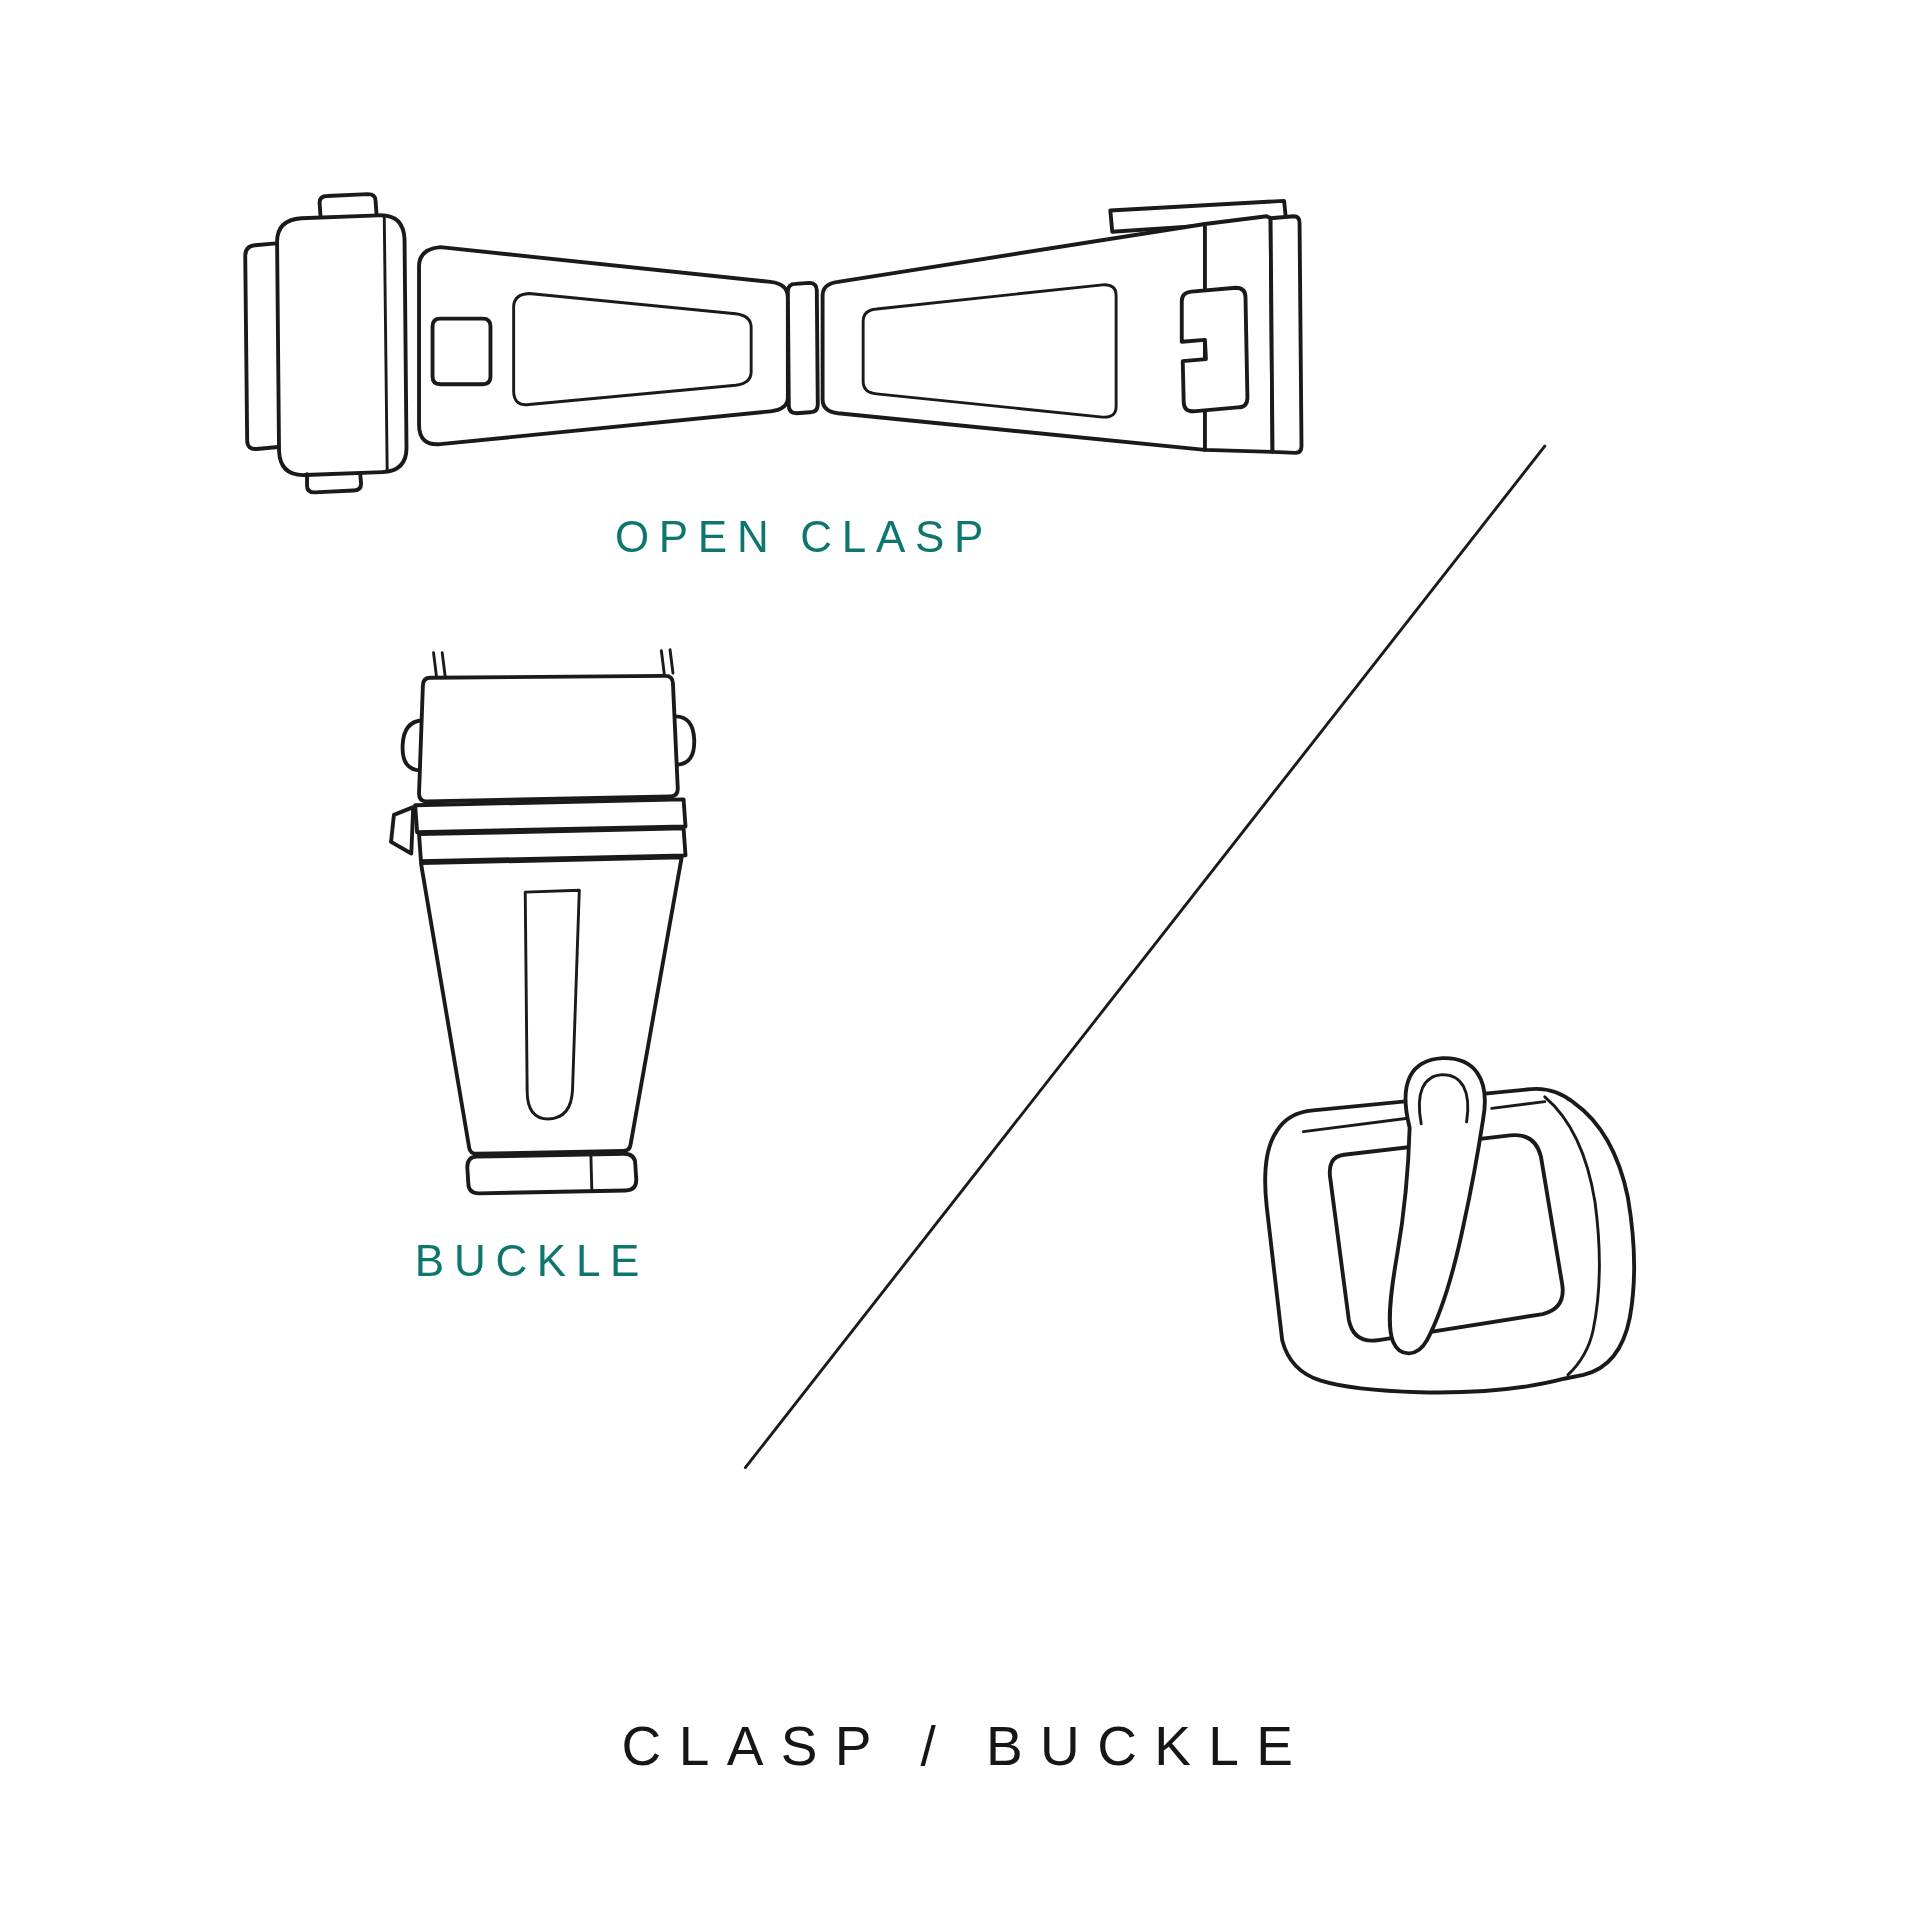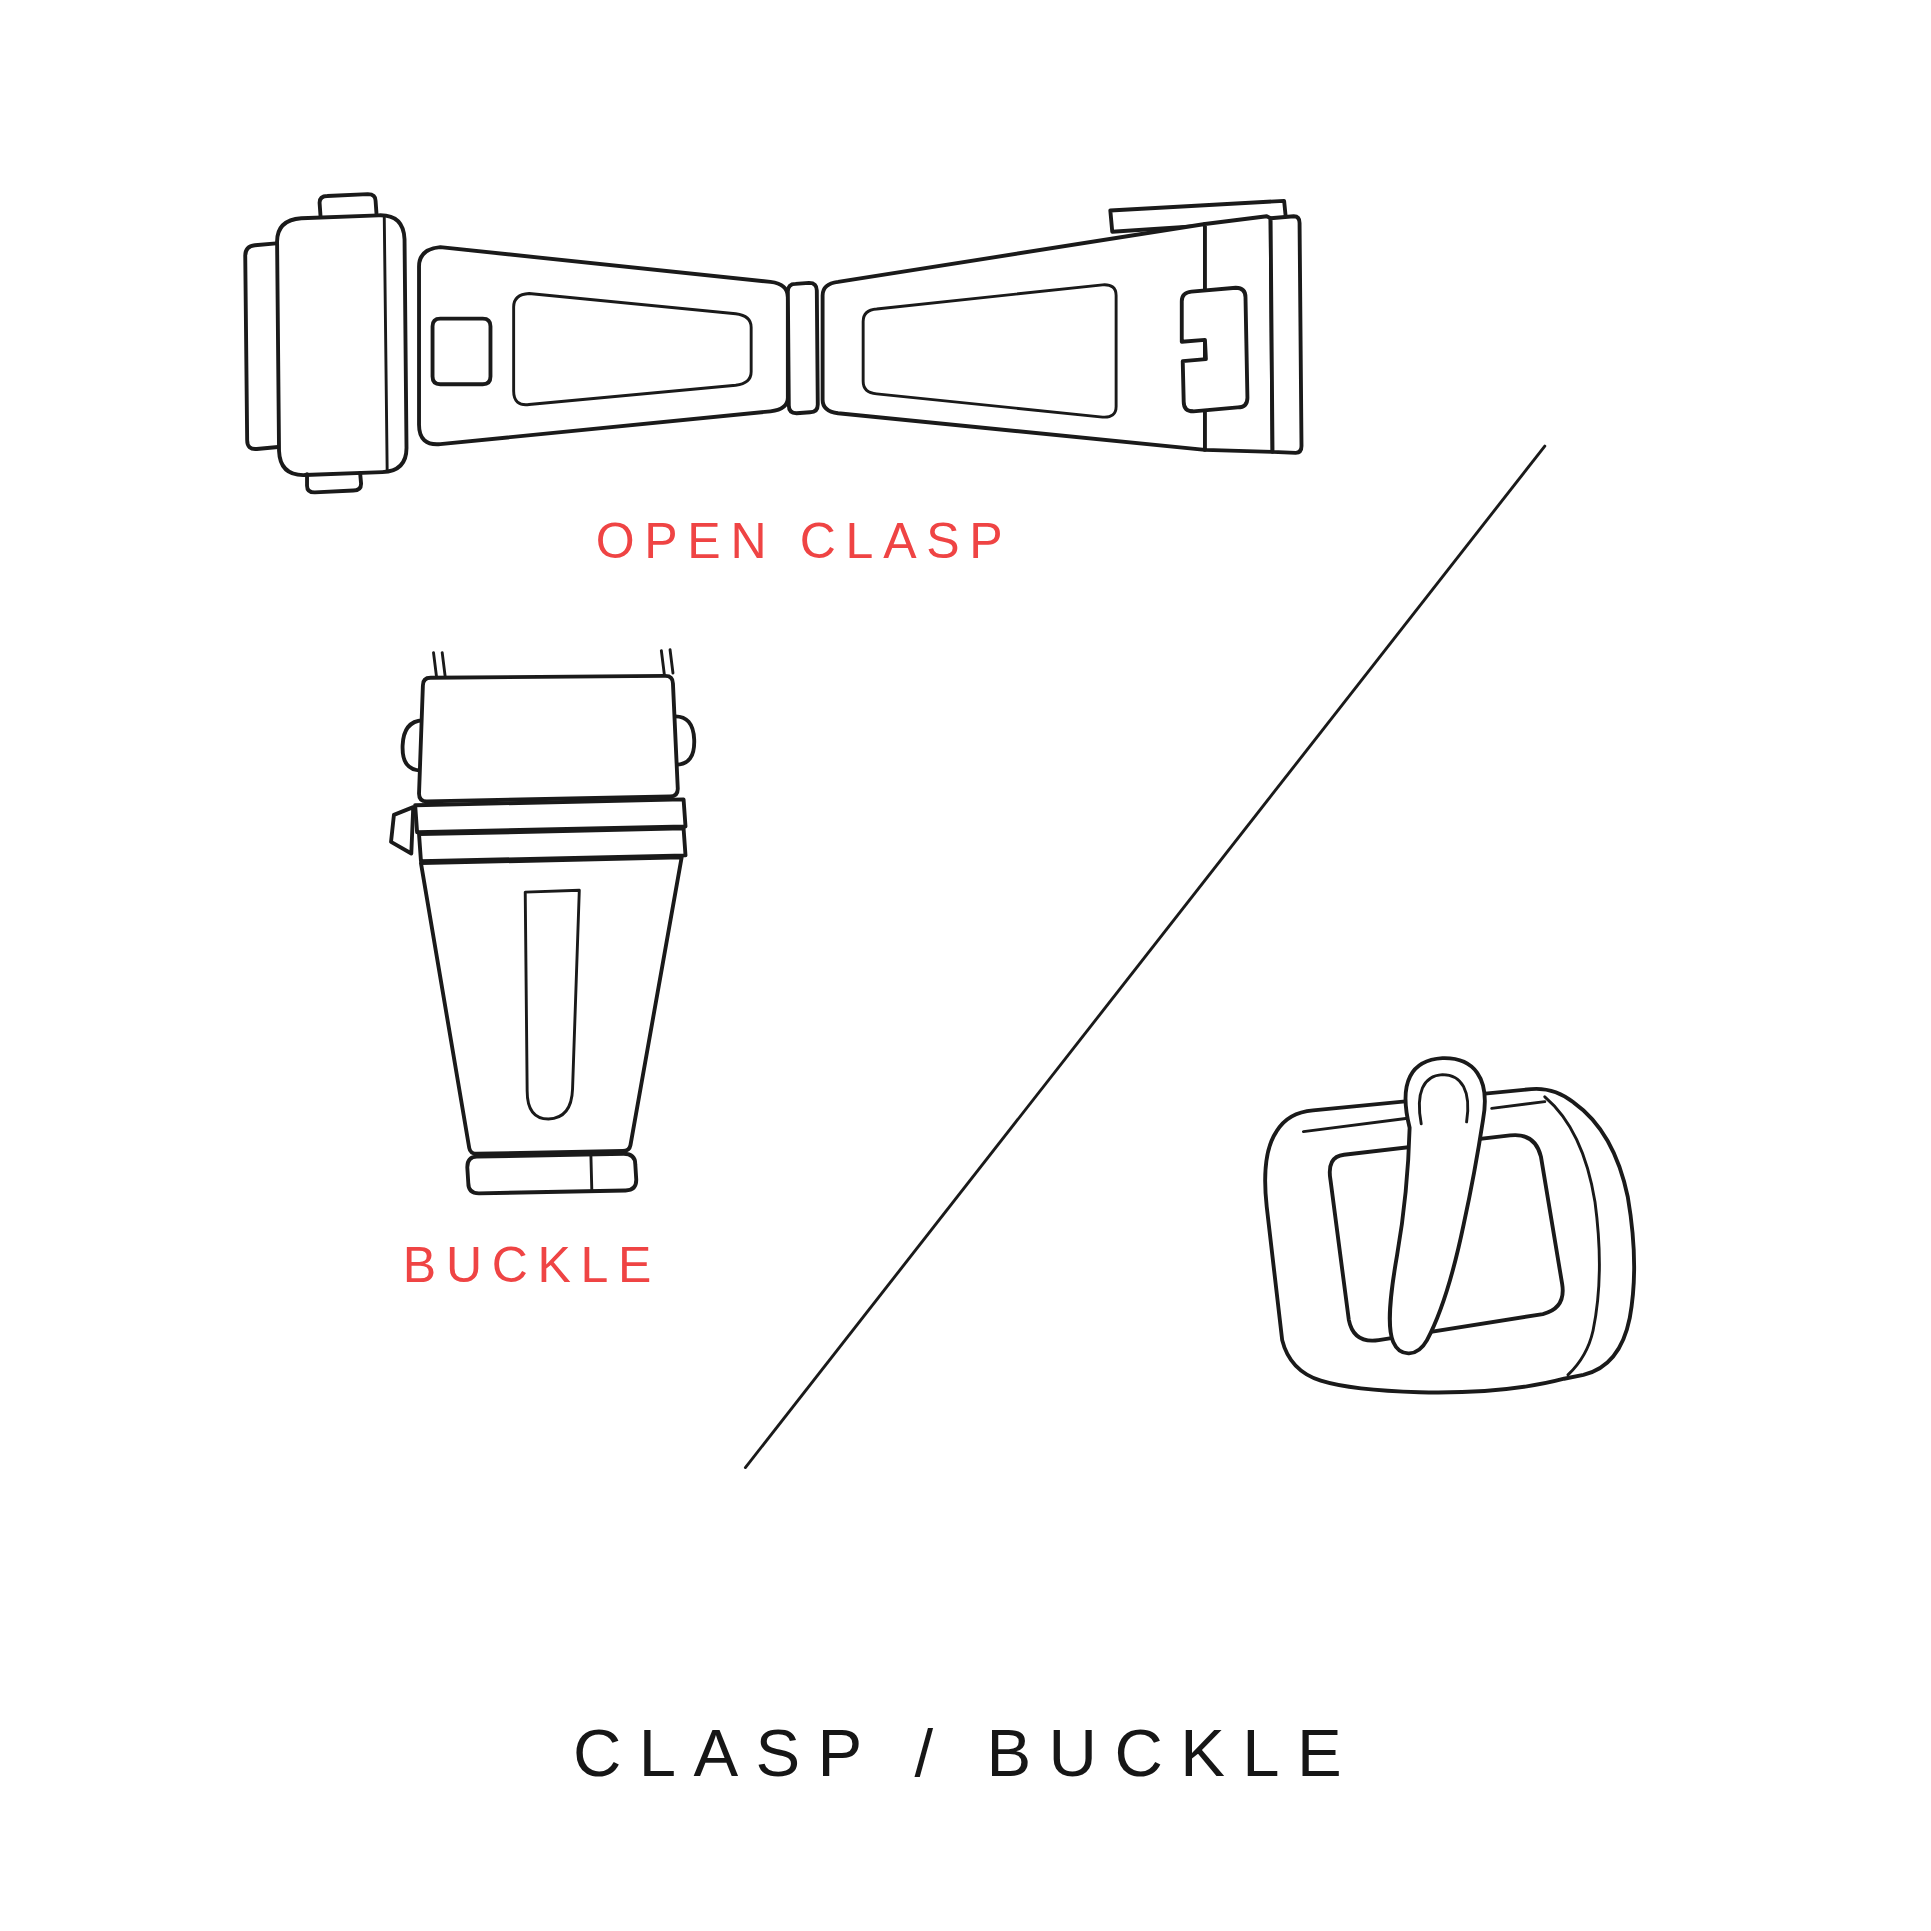--- a/index.html
+++ b/index.html
@@ -25,31 +25,31 @@
     stroke: #1a1a1a;
     stroke-linejoin: round;
     stroke-linecap: round;
   }
   .o4  { stroke-width: 4;   fill: none; }
   .o4f { stroke-width: 4;   fill: #ffffff; }
   .o3  { stroke-width: 3;   fill: none; }
   .caption {
     position: absolute;
     transform: translateX(-50%);
-    color: #ef4444;
-    font-size: 50px;
+    color: #0f766e;
+    font-size: 44px;
     letter-spacing: 9.7px;
     white-space: nowrap;
     font-weight: 400;
   }
   .big-title {
     position: absolute;
     transform: translateX(-50%);
     color: #161616;
-    font-size: 67px;
+    font-size: 55px;
     letter-spacing: 17.4px;
     white-space: nowrap;
     font-weight: 400;
   }
 </style>
 </head>
 <body>
 
 <div class="canvas">
 

